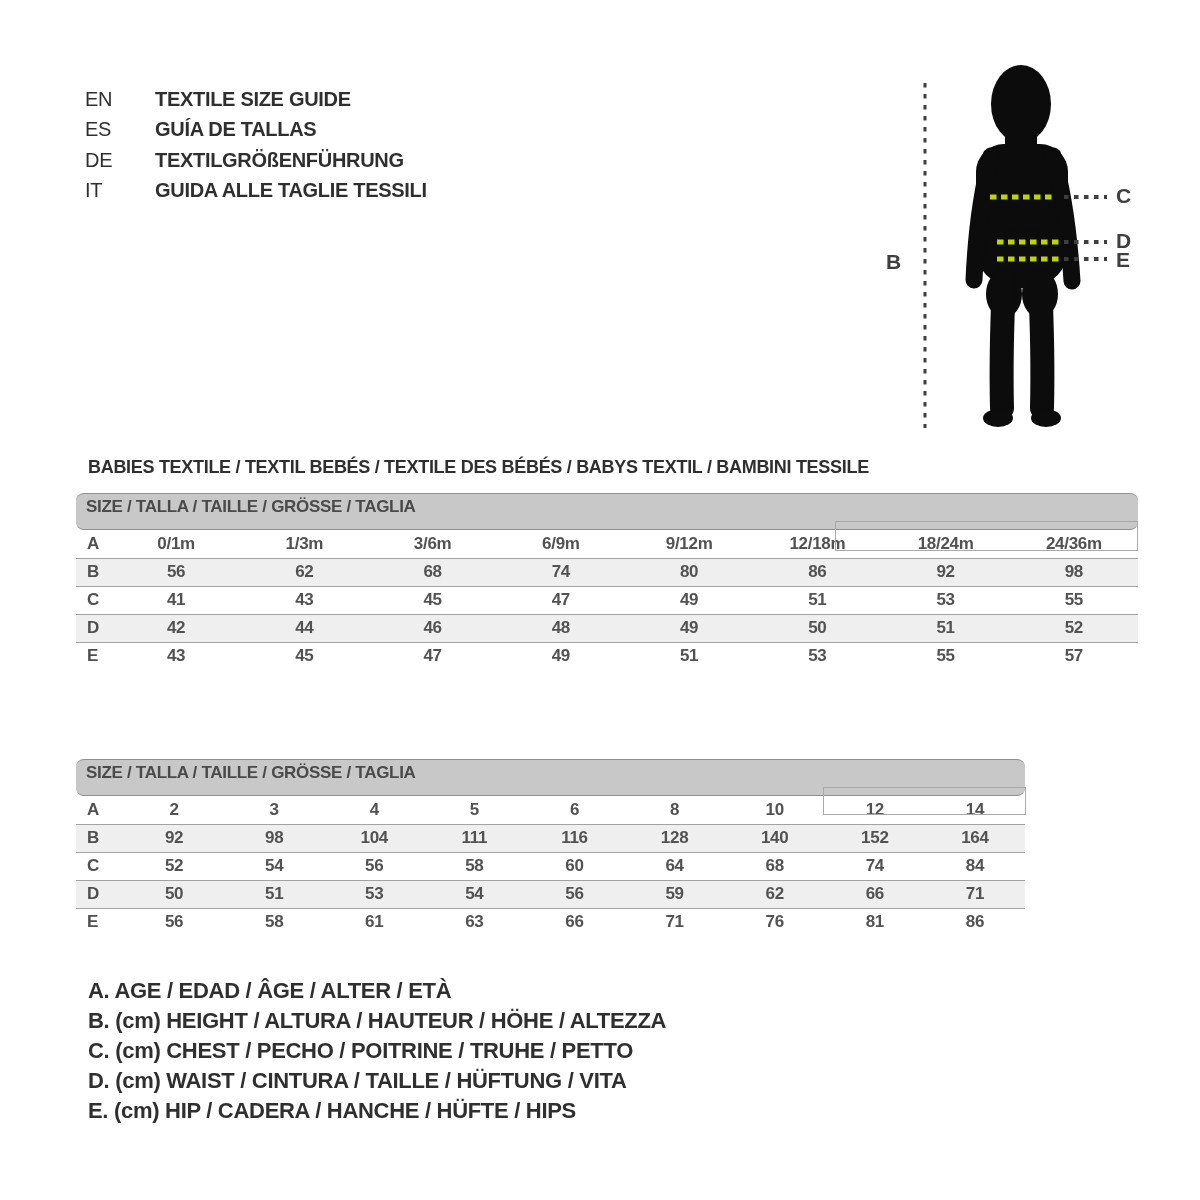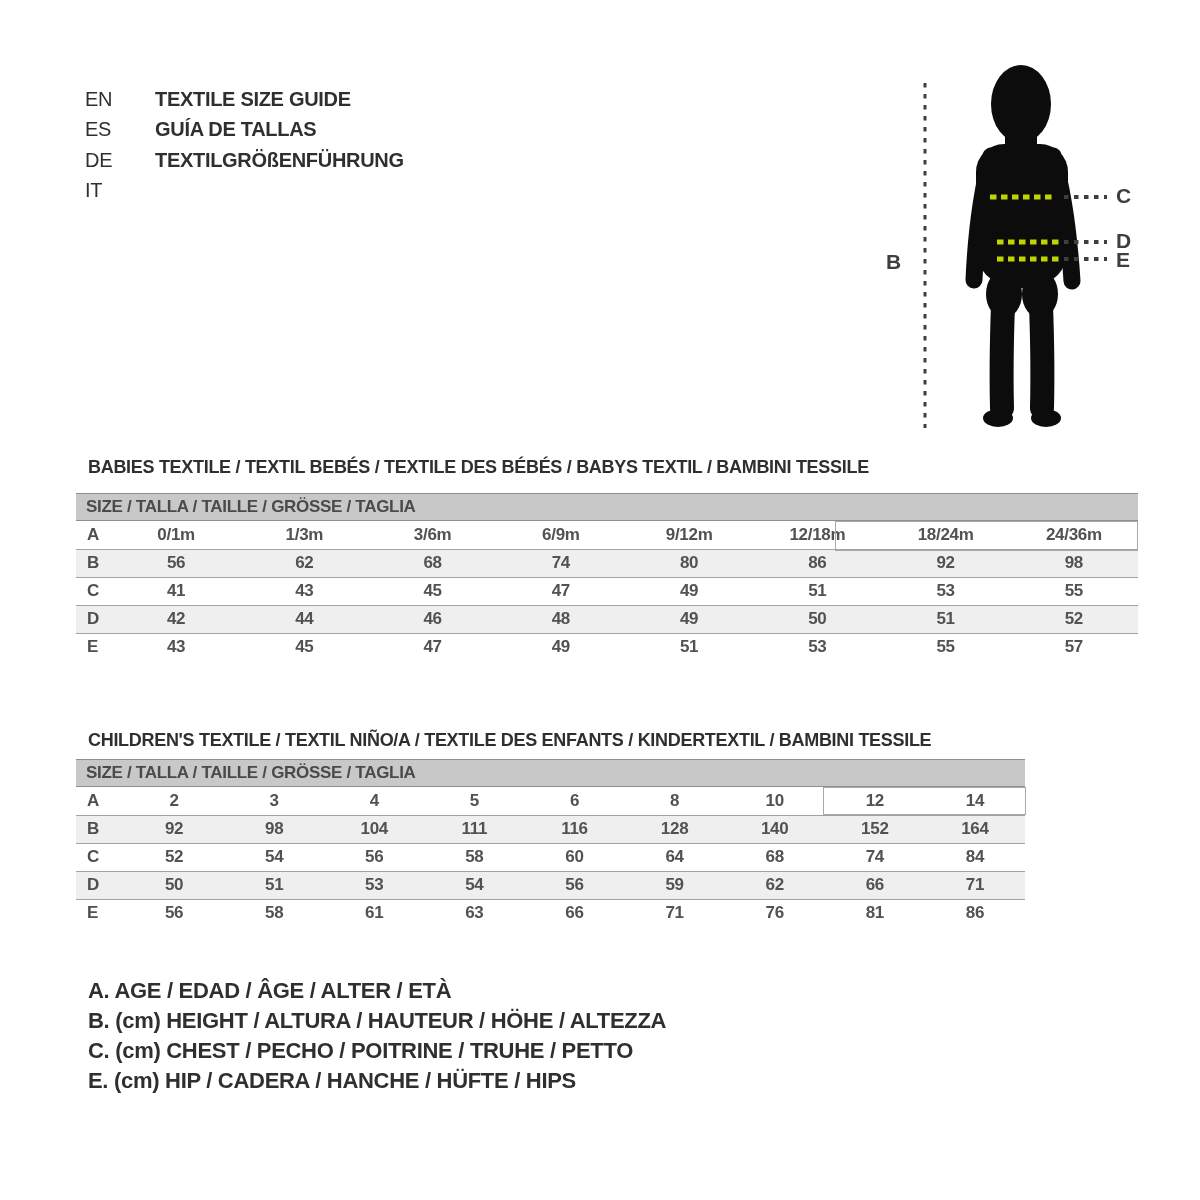--- a/index.html
+++ b/index.html
@@ -21,24 +21,24 @@
   .lang-row{display:flex;height:30.5px;align-items:center;}
   .lang-code{width:70px;font-size:20px;font-weight:normal;color:var(--ink);letter-spacing:-0.3px;}
   .lang-title{font-size:20px;font-weight:bold;color:var(--ink);letter-spacing:-0.3px;white-space:nowrap;}
 
   
   .section-heading{position:absolute;left:88px;font-size:18px;font-weight:bold;color:var(--ink);
     letter-spacing:-0.3px;white-space:nowrap;margin-top:8px;}
 
   
   .table-wrap{position:absolute;}
-  .band{height:28px;line-height:25px;background:var(--band-bg);
+  .band{height:37px;line-height:25px;background:var(--band-bg);
     border-top:1px solid var(--band-line);border-bottom:1px solid var(--band-line);
     box-sizing:border-box;padding-left:10px;
-    font-size:17px;font-weight:bold;color:#4a4a4a;letter-spacing:-0.3px;}
+    font-size:17px;font-weight:bold;color:#4a4a4a;letter-spacing:-0.3px;border-radius:8px;}
   table.size-table{border-collapse:collapse;table-layout:fixed;width:100%;}
   table.size-table tr{height:28px;}
   table.size-table tr + tr{border-top:1px solid var(--row-line);}
   table.size-table tr.stripe{background:var(--stripe);}
   table.size-table th{width:24px;text-align:left;padding-left:11px;font-size:17px;
     font-weight:bold;color:#4f4f4f;}
   table.t2 th{width:36px;}
   table.size-table td{text-align:center;font-size:17px;font-weight:bold;
     color:var(--table-ink);letter-spacing:-0.3px;}
 
@@ -67,20 +67,21 @@
     <div class="lang-row">
       <span class="lang-code">ES</span>
       <span class="lang-title">GUÍA DE TALLAS</span>
     </div>
     <div class="lang-row">
       <span class="lang-code">DE</span>
       <span class="lang-title">TEXTILGRÖßENFÜHRUNG</span>
     </div>
     <div class="lang-row">
       <span class="lang-code">IT</span>
+      <span class="lang-title">GUIDA ALLE TAGLIE TESSILI</span>
     </div>
   </div>
 
   <svg class="fig-svg" width="300" height="420" viewBox="0 0 300 420">
 
     <line x1="65" y1="43" x2="65" y2="388" stroke="#3f3f3f" stroke-width="3" stroke-dasharray="4.5 6.5"></line>
 
     <g fill="#0c0c0c" stroke="none" transform="translate(85,12)">
       <ellipse cx="76" cy="52" rx="30" ry="39"></ellipse>
       <rect x="60" y="80" width="32" height="26"></rect>
@@ -169,21 +170,20 @@
             <td>51</td>
             <td>53</td>
             <td>55</td>
             <td>57</td>
           </tr>
         </tbody>
     </table>
   </div>
   <div class="hl-box" style="left:835px;top:521px;width:303px;height:30px;"></div>
 
-  <div class="section-heading" style="top:722px;">CHILDREN'S TEXTILE / TEXTIL NIÑO/A / TEXTILE DES ENFANTS / KINDERTEXTIL / BAMBINI TESSILE</div>
   <div class="table-wrap" style="left:76px;top:759px;width:949px;">
     <div class="band">SIZE / TALLA / TAILLE / GRÖSSE / TAGLIA</div>
     <table class="size-table t2">
       <tbody>
           <tr>
             <th>A</th>
             <td>2</td>
             <td>3</td>
             <td>4</td>
             <td>5</td>
@@ -243,16 +243,17 @@
           </tr>
         </tbody>
     </table>
   </div>
   <div class="hl-box" style="left:823px;top:787px;width:203px;height:28px;"></div>
 
   <div class="legend-block">
     <div class="legend-line">A. AGE / EDAD / ÂGE / ALTER / ETÀ</div>
     <div class="legend-line">B. (cm) HEIGHT / ALTURA / HAUTEUR / HÖHE / ALTEZZA</div>
     <div class="legend-line">C. (cm) CHEST / PECHO / POITRINE / TRUHE / PETTO</div>
+    <div class="legend-line">D. (cm) WAIST / CINTURA / TAILLE / HÜFTUNG / VITA</div>
     <div class="legend-line">E. (cm) HIP / CADERA / HANCHE / HÜFTE / HIPS</div>
   </div>
 
 </div>
 
 </body></html>

